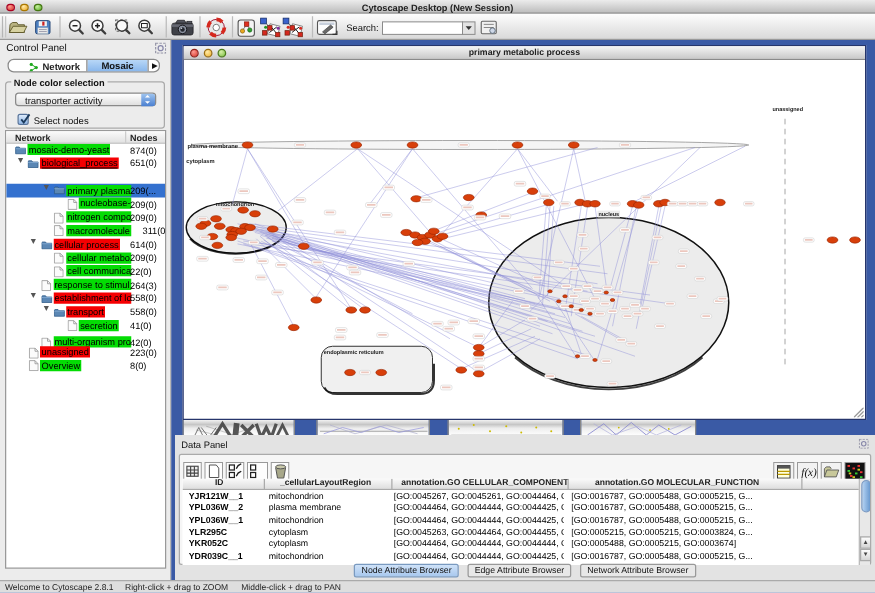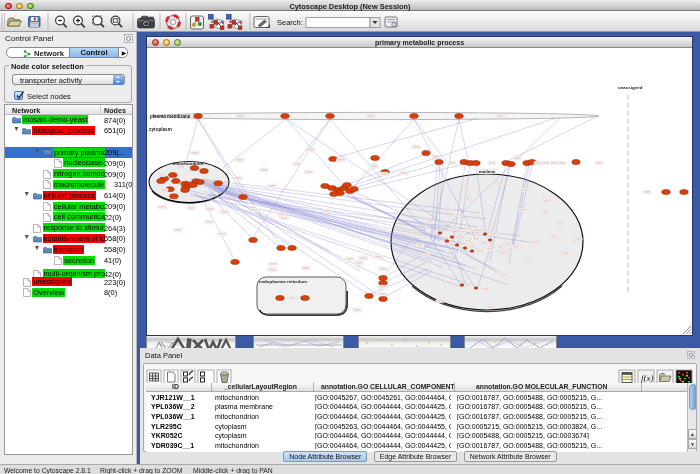--- a/index.html
+++ b/index.html
@@ -134,21 +134,21 @@
         </svg>
     </div>
     <div id="tabs">
       <svg style="position:absolute;left:16px;top:1.5px" width="8" height="8" viewBox="0 0 8 8">
           <circle cx="2" cy="1.5" r="1.3" fill="#2a2"></circle>
           <circle cx="2" cy="6.5" r="1.3" fill="#2a2"></circle>
           <circle cx="6" cy="4" r="1.3" fill="#2a2"></circle>
           <path d="M2 1.5 L6 4 L2 6.5" fill="none" stroke="#2a2" stroke-width="0.8"></path>
         </svg>
       <span style="position:absolute;left:27px;top:1px;font-size:7.6px;font-weight:bold;color:#222;">Network</span>
-      <div style="position:absolute;left:62px;top:0;width:49px;height:11px;background:linear-gradient(#b8d7f7,#7fb0ea);border-left:1px solid #8a8a8a;text-align:center;font-size:7.6px;font-weight:bold;color:#111;line-height:10px;">Control</div>
+      <div style="position:absolute;left:62px;top:0;width:49px;height:11px;background:linear-gradient(#b8d7f7,#7fb0ea);border-left:1px solid #8a8a8a;text-align:center;font-size:7.6px;font-weight:bold;color:#111;line-height:10px;">Mosaic</div>
       <div style="position:absolute;left:111px;top:0;width:11px;height:11px;border-left:1px solid #8a8a8a;text-align:center;font-size:6px;line-height:10px;color:#111;">▶</div>
     </div>
     <div class="gbx" style="left:4px;top:33px;width:128px;height:38px;">
       <span style="position:absolute;left:4px;top:-4px;background:#ececec;font-size:7.4px;font-weight:bold;padding:0 2px;color:#111;">Node color selection</span>
       <div style="position:absolute;left:7px;top:8px;width:113px;height:11px;background:linear-gradient(#fff,#e0e0e0);border:1px solid #8a8a8a;border-radius:3px;">
         <span style="position:absolute;left:7px;top:1px;font-size:7.6px;color:#111;">transporter activity</span>
         <div style="position:absolute;right:0px;top:0px;width:11px;height:9.5px;background:linear-gradient(#9ec4f0,#4a7fd0);border-radius:0 2px 2px 0;overflow:hidden;">
           <div style="position:absolute;left:3px;top:1.4px;width:0;height:0;border-left:2.6px solid transparent;border-right:2.6px solid transparent;border-bottom:2.9px solid #fff;"></div>
           <div style="position:absolute;left:3px;bottom:1.4px;width:0;height:0;border-left:2.6px solid transparent;border-right:2.6px solid transparent;border-top:2.9px solid #fff;"></div>
         </div>
@@ -174,21 +174,21 @@
             </svg>
             <span style="position:absolute;left:17.0px;top:0.8px;background:#04dc04;color:#000;font-size:7.4px;line-height:9px;padding:0 1px;white-space:nowrap;max-width:83px;overflow:hidden;display:inline-block;">mosaic-demo-yeast</span>
             <span style="position:absolute;left:99px;top:1px;font-size:7.4px;color:#000;background:transparent;">874(0)</span>
           </div>
           <div class="trow" style="position:absolute;left:0;top:10.8px;width:129px;height:10.8px;">
             <span style="position:absolute;left:8.0px;top:0px;font-size:7px;color:#555;">▼</span>
             <svg style="position:absolute;left:17.3px;top:1.5px" width="9" height="8" viewBox="0 0 9 8">
               <path d="M0.5 2 L0.5 7 L8.5 7 L8.5 2.6 L4.2 2.6 L3.4 1.6 L1 1.6 Z" fill="#5b87b4" stroke="#2d5a87" stroke-width="0.6"></path>
               <path d="M0.5 3.4 L8.5 3.4 L8.5 2.6 L0.5 2.6 Z" fill="#7ba3cc"></path>
             </svg>
-            <span style="position:absolute;left:27.3px;top:0.8px;background:#f50002;color:#000;font-size:7.4px;line-height:9px;padding:0 1px;white-space:nowrap;max-width:73px;overflow:hidden;display:inline-block;">biological_process</span>
+            <span style="position:absolute;left:27.3px;top:0.8px;background:#f50002;color:#000;font-size:7.4px;line-height:9px;padding:0 1px;white-space:nowrap;max-width:73px;overflow:hidden;display:inline-block;text-decoration:underline;">biological_process</span>
             <span style="position:absolute;left:99px;top:1px;font-size:7.4px;color:#000;background:transparent;">651(0)</span>
           </div>
           <div class="trow" style="position:absolute;left:0;top:32.4px;width:129px;height:10.8px;background:#3471cf;">
             <span style="position:absolute;left:28.6px;top:0px;font-size:7px;color:#555;">▼</span>
             <svg style="position:absolute;left:37.9px;top:1.5px" width="9" height="8" viewBox="0 0 9 8">
               <path d="M0.5 2 L0.5 7 L8.5 7 L8.5 2.6 L4.2 2.6 L3.4 1.6 L1 1.6 Z" fill="#5b87b4" stroke="#2d5a87" stroke-width="0.6"></path>
               <path d="M0.5 3.4 L8.5 3.4 L8.5 2.6 L0.5 2.6 Z" fill="#7ba3cc"></path>
             </svg>
             <span style="position:absolute;left:47.9px;top:0.8px;background:#04dc04;color:#000;font-size:7.4px;line-height:9px;padding:0 1px;white-space:nowrap;max-width:52px;overflow:hidden;display:inline-block;">primary plasma</span>
             <span style="position:absolute;left:99px;top:1px;font-size:7.4px;color:#000;background:transparent;">209(...</span>

